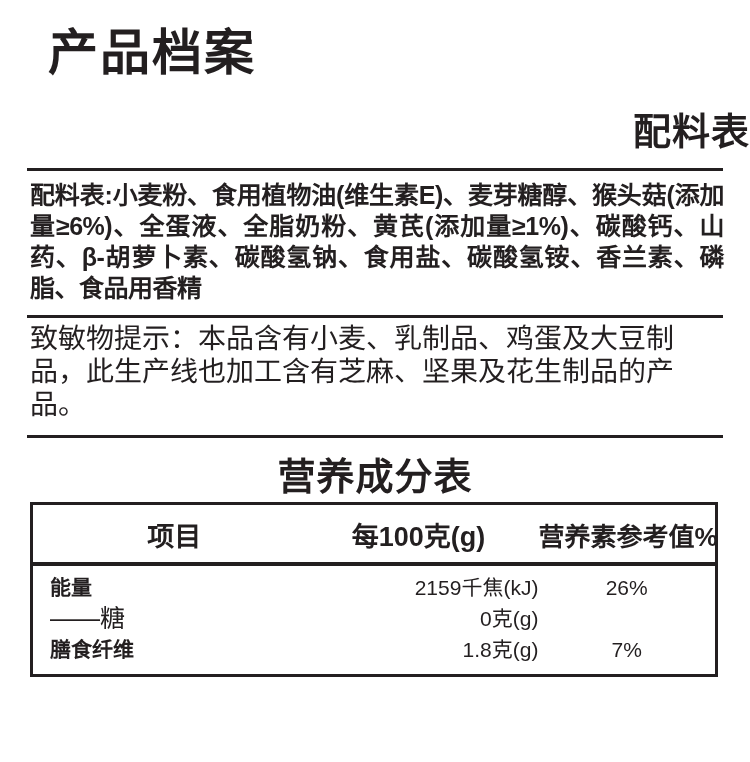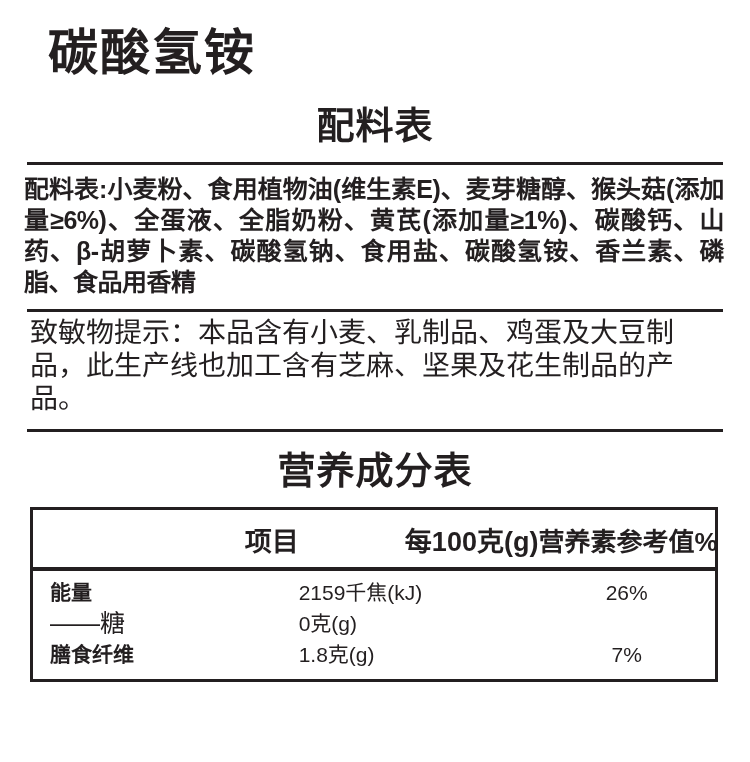--- a/index.html
+++ b/index.html
@@ -19,30 +19,30 @@
     font-weight: 900;
     letter-spacing: 2px;
   }
   .section-heading {
     text-align: center;
     font-size: 38px;
     line-height: 44px;
     font-weight: 700;
     letter-spacing: 1px;
   }
-  .heading-ingredients { margin-top: 22px; margin-bottom: 14px; }
-  .heading-nutrition  { margin-top: 17px; margin-bottom: 14px; font-weight: 800; }
+  .heading-ingredients { margin-top: 28px; margin-bottom: 14px; text-align: right; }
+  .heading-nutrition  { margin-top: 17px; margin-bottom: 3px; font-weight: 800; }
   .rule {
     border: none;
     border-top: 3px solid #231f20;
     margin: 0 27px;
     height: 0;
   }
   .ingredients-text {
-    margin: 9px 26px 11px 24px;
+    margin: 9px 26px 11px 30px;
     font-size: 25px;
     line-height: 31px;
     font-weight: 600;
     letter-spacing: -0.5px;
     text-align: justify;
   }
   .allergen-text {
     margin: 4px 26px 14px 30px;
     font-size: 28px;
     line-height: 33px;
@@ -58,40 +58,40 @@
   .nutrition-table col.c1 { width: 39%; }
   .nutrition-table col.c2 { width: 35%; }
   .nutrition-table col.c3 { width: 26%; }
   .nutrition-table th {
     border-bottom: 4px solid #231f20;
     font-size: 27px;
     font-weight: 600;
     padding: 10px 0 8px 0;
     white-space: nowrap;
   }
-  .nutrition-table th.col-item { text-align: right; padding-left: 17px; font-family: Liberation Serif, serif; }
-  .nutrition-table th.col-per  { text-align: right; }
+  .nutrition-table th.col-item { text-align: center; padding-left: 17px; font-family: Liberation Serif, serif; }
+  .nutrition-table th.col-per  { text-align: center; }
   .nutrition-table th.col-nrv  { text-align: center; font-size: 26px; margin-top: 26px; }
   .nutrition-table td {
     font-size: 21px;
     line-height: 31px;
     white-space: nowrap;
     overflow: hidden;
   }
   .nutrition-table td.cell-item { text-align: left; padding-left: 17px; font-weight: 700; }
-  .nutrition-table td.cell-per  { text-align: left; font-weight: 400; }
+  .nutrition-table td.cell-per  { text-align: right; font-weight: 400; }
   .nutrition-table td.cell-nrv  { text-align: center; font-weight: 400; }
   .nutrition-table tr.sub-row td.cell-item { font-weight: 400; font-size: 25px; }
   .nutrition-table tbody tr:first-child td { padding-top: 6px; }
   .nutrition-table tbody tr:last-child td { padding-bottom: 9px; }
 </style>
 </head>
 <body>
 
-<h1 class="page-title">碳酸氢铵</h1>
+<h1 class="page-title">产品档案</h1>
 
 <h2 class="section-heading heading-ingredients">配料表</h2>
 
 <hr class="rule">
 
 <p class="ingredients-text">配料表:小麦粉、食用植物油(维生素E)、麦芽糖醇、猴头菇(添加量≥6%)、全蛋液、全脂奶粉、黄芪(添加量≥1%)、碳酸钙、山药、β-胡萝卜素、碳酸氢钠、食用盐、碳酸氢铵、香兰素、磷脂、食品用香精</p>
 
 <hr class="rule">
 
 <p class="allergen-text">致敏物提示：本品含有小麦、乳制品、鸡蛋及大豆制品，此生产线也加工含有芝麻、坚果及花生制品的产品。</p>

